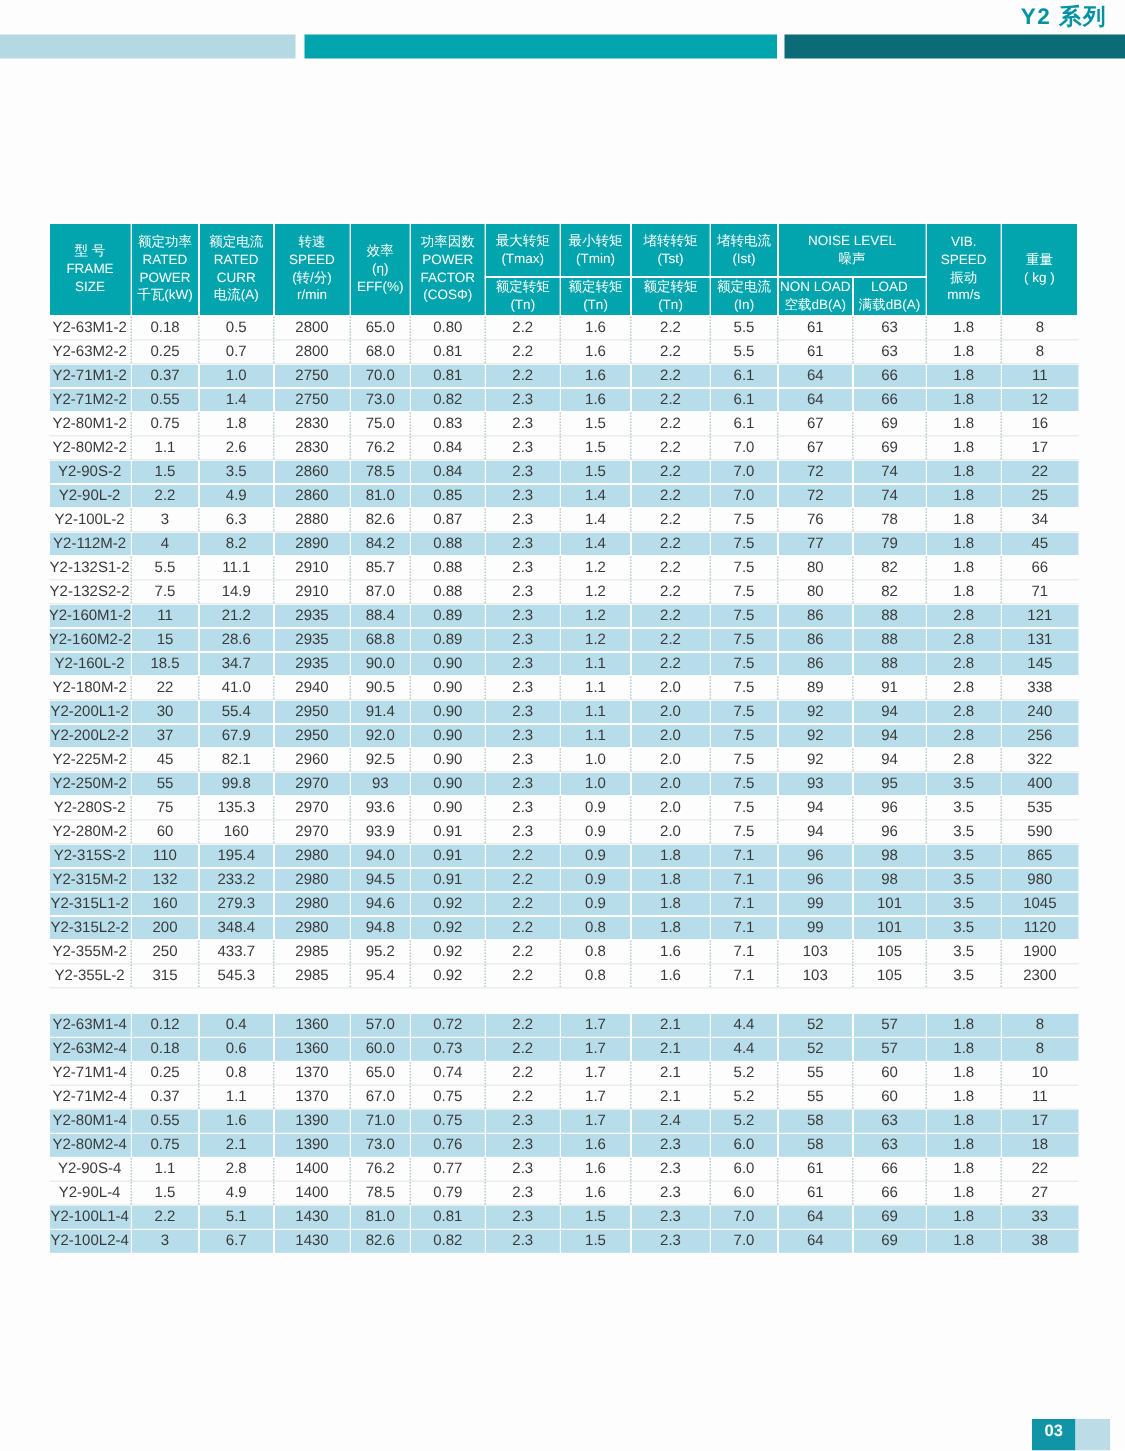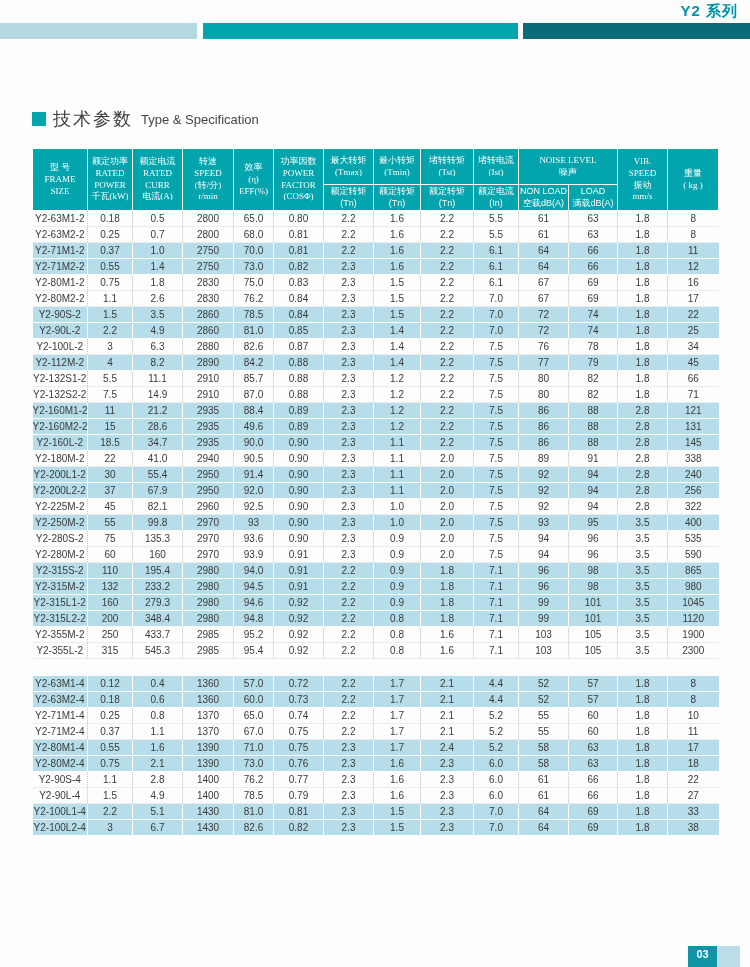--- a/index.html
+++ b/index.html
@@ -17,21 +17,21 @@
   .bar-gap2 { width:5px; background:transparent; }
   .bar-dark { flex:1; background:#0b6b77; }
 
   .heading { position:absolute; top:107px; left:32px; display:flex; align-items:center; }
   .heading .sq { width:14px; height:14px; background:#02a4ad; margin-right:7px; }
   .heading .zh { font-size:18px; color:#3d3d3d; letter-spacing:2px; }
   .heading .en { font-size:13px; color:#454545; margin-left:8px; }
 
   table.spec { position:absolute; top:148px; left:32px; width:686px;
                border-collapse:collapse; table-layout:fixed; }
-  thead tr.rowA { height:36px;font-family:Liberation Serif, serif; }
+  thead tr.rowA { height:36px; }
   thead tr.rowB { height:26px; }
   thead th { background:#02a4ad; color:#ffffff; font-weight:normal; font-size:9px;
              line-height:1.3; text-align:center; vertical-align:middle;
              border:1px solid rgba(255,255,255,0.75); padding:1px 0; overflow:hidden; }
   th.ratio-top { border-bottom:1px solid rgba(255,255,255,0.95);text-align:center; }
   tbody tr { height:16px; }
   tbody td { font-size:10px; color:#3a3a3a; text-align:center; vertical-align:middle;
              border-right:1px dotted rgba(120,145,155,0.5);
              border-bottom:1px solid rgba(120,145,155,0.15);
              padding:0; overflow:hidden; white-space:nowrap; }
@@ -54,25 +54,20 @@
   <div class="series-title">Y2 系列</div>
 
   <div class="top-bars">
     <div class="bar-light"></div>
     <div class="bar-gap1"></div>
     <div class="bar-teal"></div>
     <div class="bar-gap2"></div>
     <div class="bar-dark"></div>
   </div>
 
-  <div class="heading">
-    <span class="sq"></span>
-    <span class="zh">技术参数</span>
-    <span class="en">Type &amp; Specification</span>
-  </div>
 
   <table class="spec">
     <colgroup id="spec-cols">
         <col style="width: 55px;">
         <col style="width: 45px;">
         <col style="width: 50px;">
         <col style="width: 51px;">
         <col style="width: 40px;">
         <col style="width: 50px;">
         <col style="width: 50px;">
@@ -385,21 +380,21 @@
           <td>86</td>
           <td>88</td>
           <td>2.8</td>
           <td>121</td>
         </tr>
         <tr class="shaded">
           <td>Y2-160M2-2</td>
           <td>15</td>
           <td>28.6</td>
           <td>2935</td>
-          <td>49.6</td>
+          <td>68.8</td>
           <td>0.89</td>
           <td>2.3</td>
           <td>1.2</td>
           <td>2.2</td>
           <td>7.5</td>
           <td>86</td>
           <td>88</td>
           <td>2.8</td>
           <td>131</td>
         </tr>

